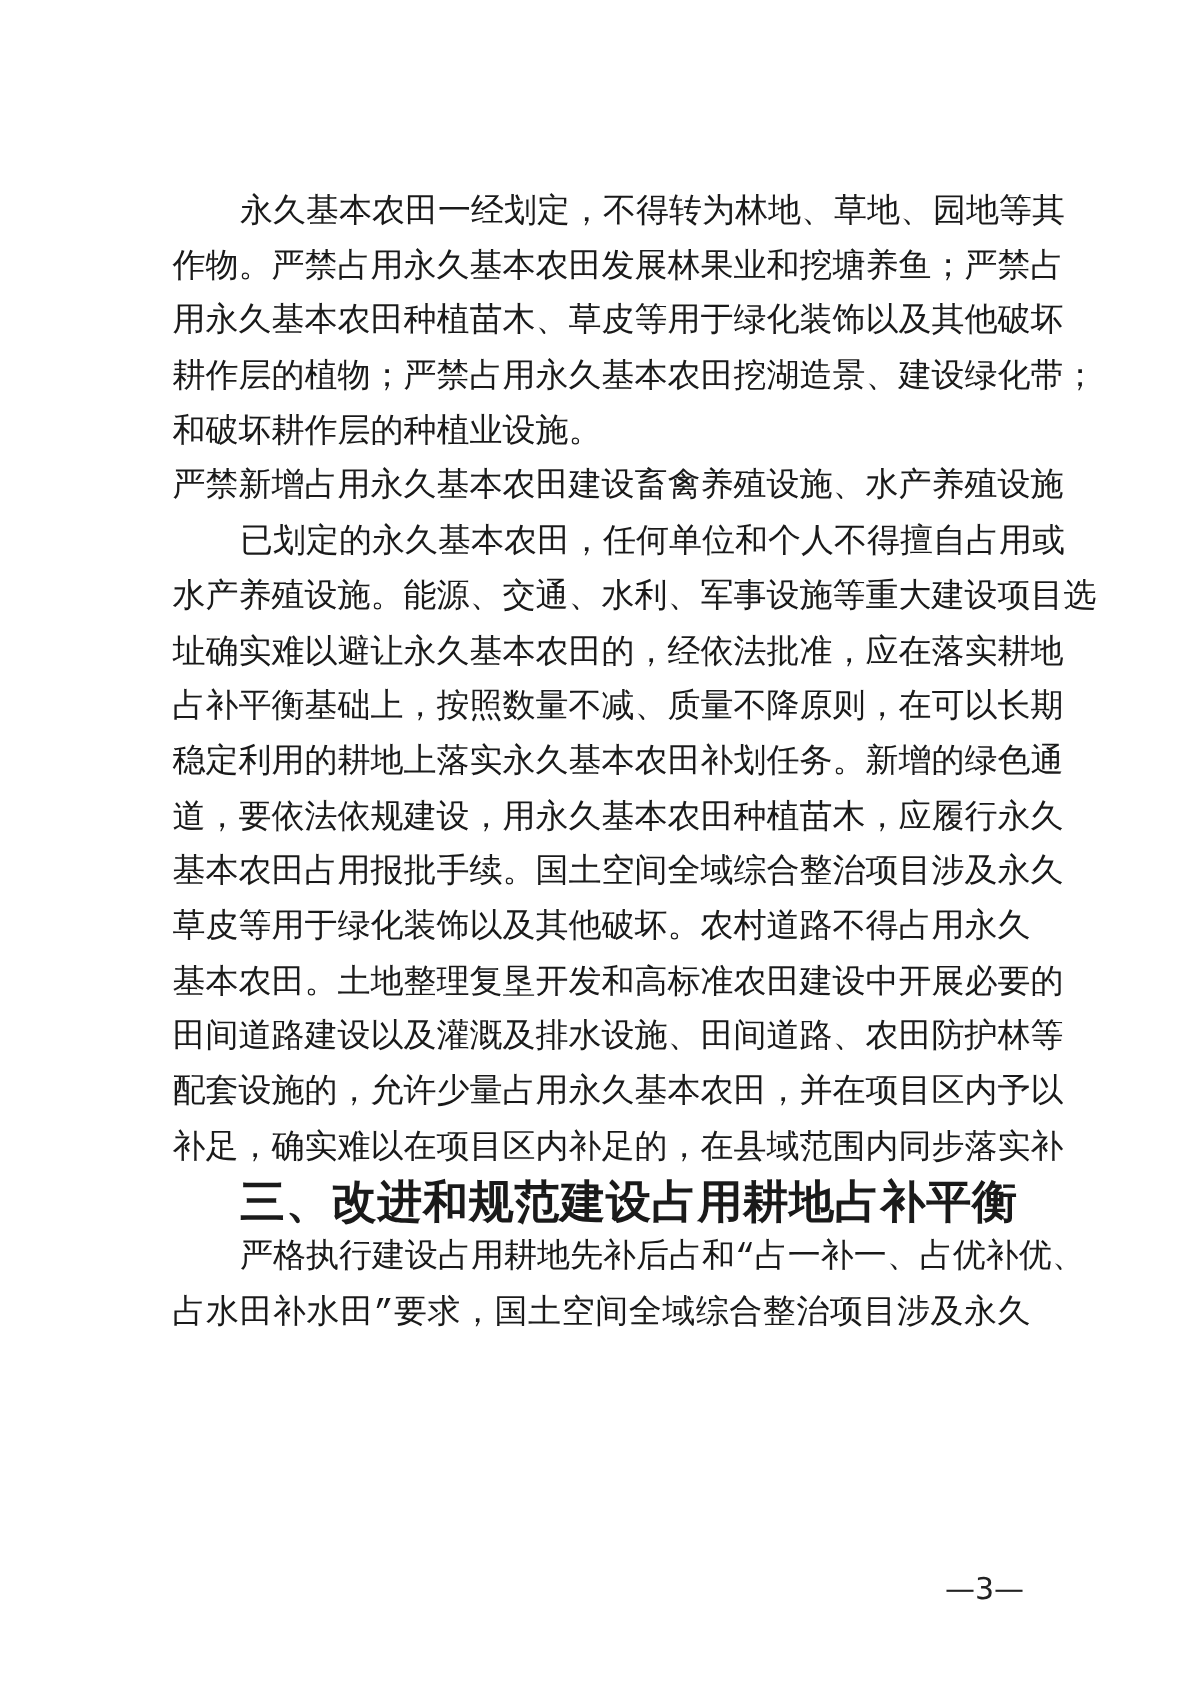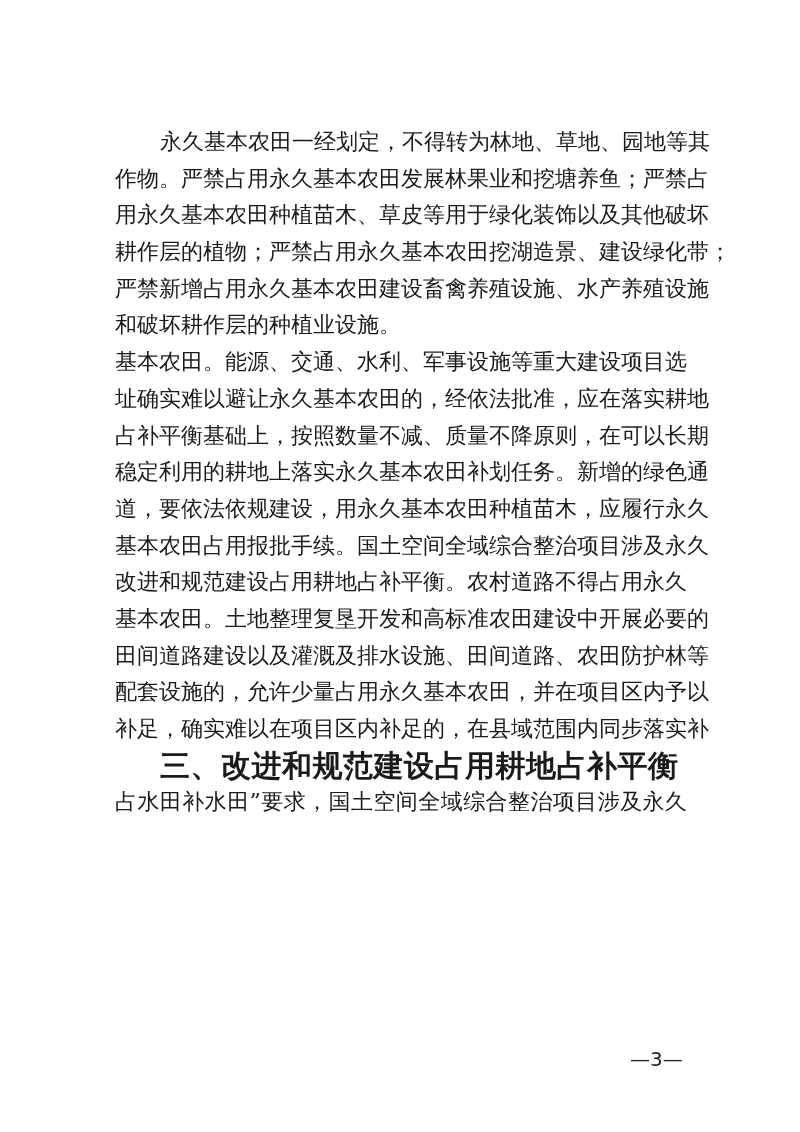--- a/index.html
+++ b/index.html
@@ -1,56 +1,58 @@
 <!DOCTYPE html>
 <html><head>
 <meta charset="utf-8">
 <style>
   html, body { margin:0; padding:0; background:#ffffff; }
   body { width:800px; height:1132px; position:relative; overflow:hidden;
          font-family:"DejaVu Serif", "Liberation Serif", serif; color:#1a1a1a; }
   .page { position:absolute; left:115px; top:124px; width:572px; }
   .line { height:36.7px; line-height:36.7px; font-size:22px; white-space:nowrap;
-          text-align:justify; text-align-last:justify; letter-spacing:0; }
+          text-align:justify; text-align-last:justify; letter-spacing:0;font-family:Liberation Mono, monospace; }
   .line.last { text-align-last:left; }
   .line.indent { padding-left:45px; }
   .heading { height:36.7px; line-height:36.7px; font-size:30px; font-weight:bold;
              padding-left:45px; white-space:nowrap;
              font-family:"DejaVu Sans", "Liberation Sans", sans-serif; letter-spacing:0.5px; }
   .page-number { position:absolute; left:630px; top:1047px; font-size:20px;
                  font-family:"DejaVu Sans", "Liberation Sans", sans-serif; color:#222; }
 </style>
 </head>
 <body>
 
 <div class="page">
 
   <div>
     <div class="line indent">永久基本农田一经划定，不得转为林地、草地、园地等其</div>
     <div class="line">作物。严禁占用永久基本农田发展林果业和挖塘养鱼；严禁占</div>
     <div class="line">用永久基本农田种植苗木、草皮等用于绿化装饰以及其他破坏</div>
     <div class="line">耕作层的植物；严禁占用永久基本农田挖湖造景、建设绿化带；</div>
+    <div class="line last">和破坏耕作层的种植业设施。</div>
     <div class="line">严禁新增占用永久基本农田建设畜禽养殖设施、水产养殖设施</div>
-    <div class="line last">和破坏耕作层的种植业设施。</div>
   </div>
 
   <div>
-    <div class="line">基本农田。能源、交通、水利、军事设施等重大建设项目选</div>
+    <div class="line indent">已划定的永久基本农田，任何单位和个人不得擅自占用或</div>
+    <div class="line">水产养殖设施。能源、交通、水利、军事设施等重大建设项目选</div>
     <div class="line">址确实难以避让永久基本农田的，经依法批准，应在落实耕地</div>
     <div class="line">占补平衡基础上，按照数量不减、质量不降原则，在可以长期</div>
     <div class="line">稳定利用的耕地上落实永久基本农田补划任务。新增的绿色通</div>
     <div class="line">道，要依法依规建设，用永久基本农田种植苗木，应履行永久</div>
     <div class="line">基本农田占用报批手续。国土空间全域综合整治项目涉及永久</div>
-    <div class="line">改进和规范建设占用耕地占补平衡。农村道路不得占用永久</div>
+    <div class="line">草皮等用于绿化装饰以及其他破坏。农村道路不得占用永久</div>
     <div class="line">基本农田。土地整理复垦开发和高标准农田建设中开展必要的</div>
     <div class="line">田间道路建设以及灌溉及排水设施、田间道路、农田防护林等</div>
     <div class="line">配套设施的，允许少量占用永久基本农田，并在项目区内予以</div>
     <div class="line">补足，确实难以在项目区内补足的，在县域范围内同步落实补</div>
   </div>
 
   <div class="heading">三、改进和规范建设占用耕地占补平衡</div>
 
   <div>
+    <div class="line indent">严格执行建设占用耕地先补后占和“占一补一、占优补优、</div>
     <div class="line">占水田补水田”要求，国土空间全域综合整治项目涉及永久</div>
   </div>
 </div>
 
 <div class="page-number">—3—</div>
 
 </body></html>

